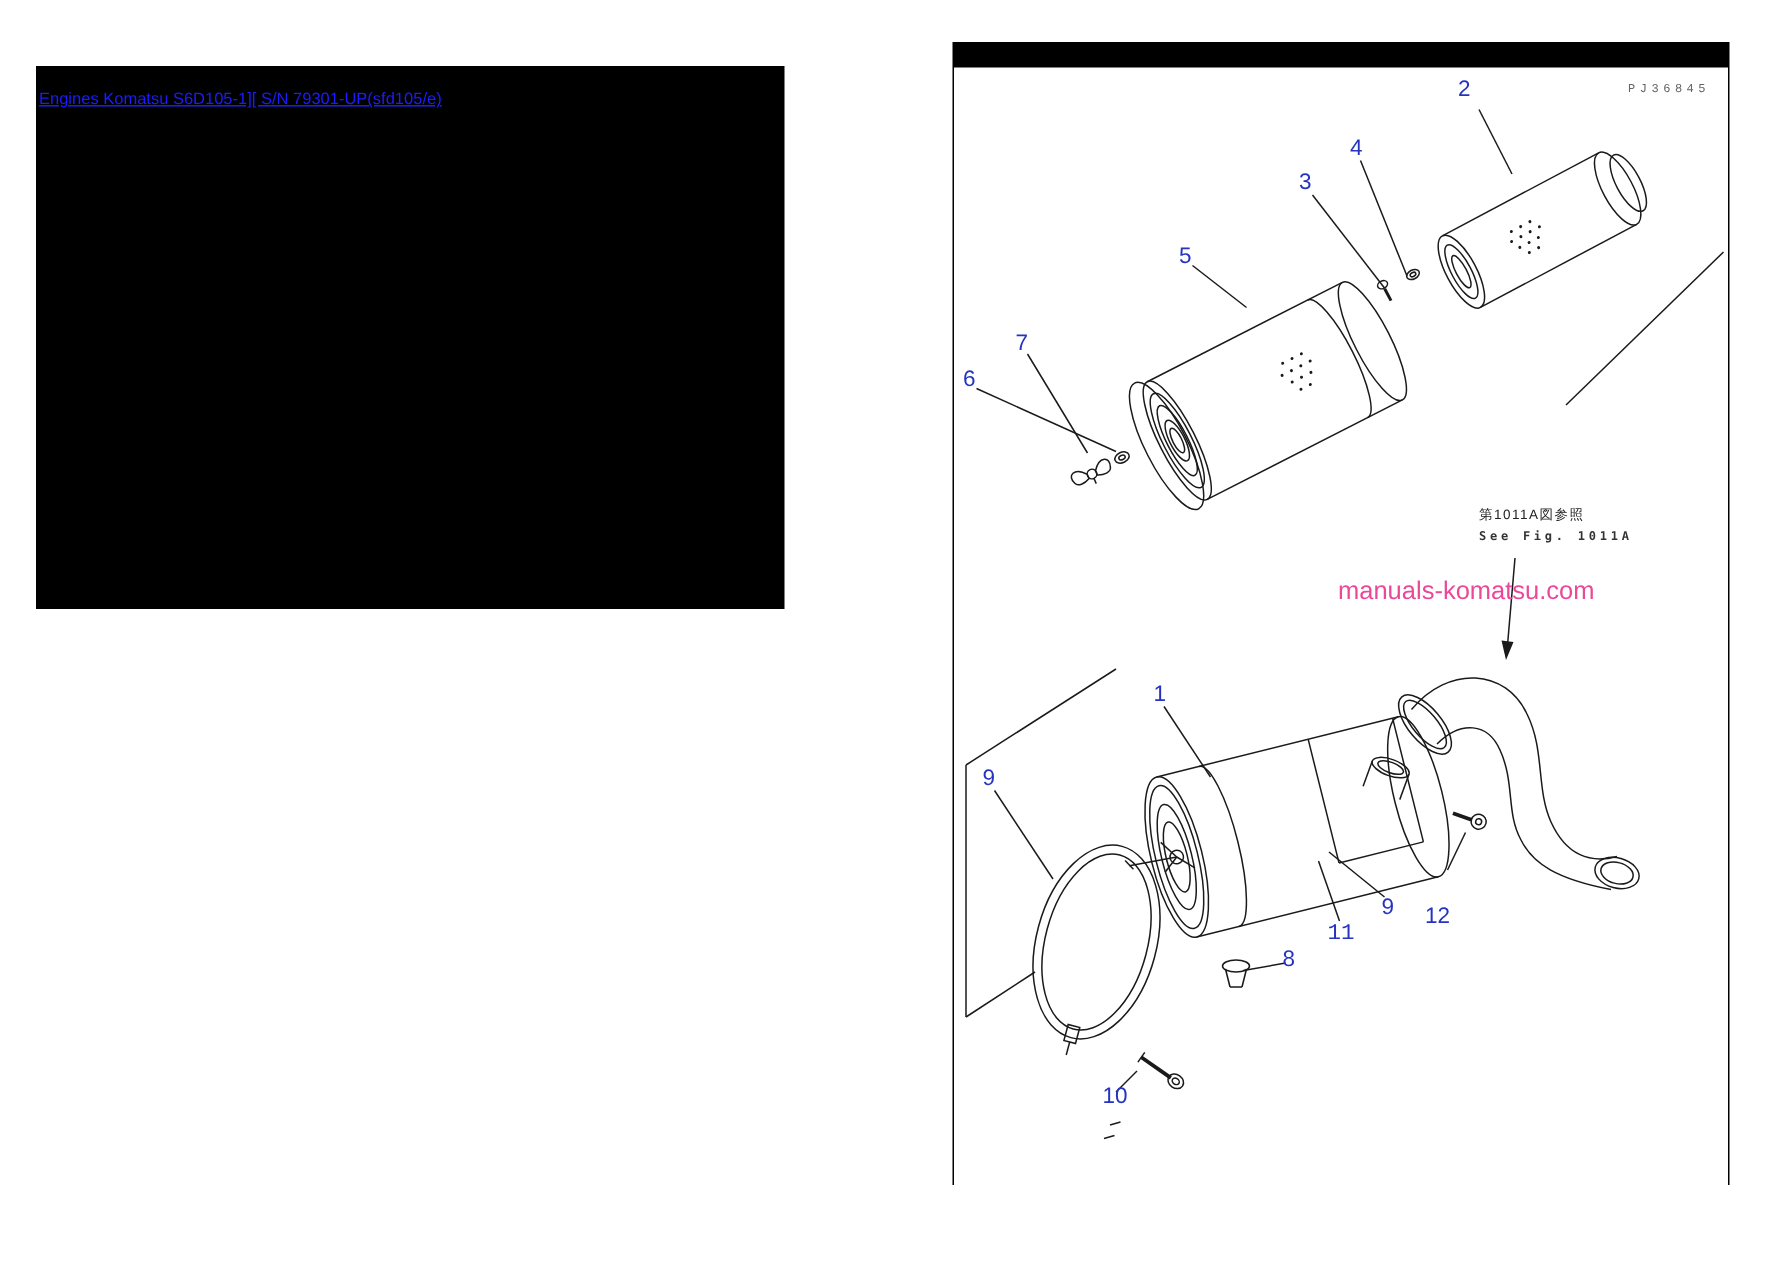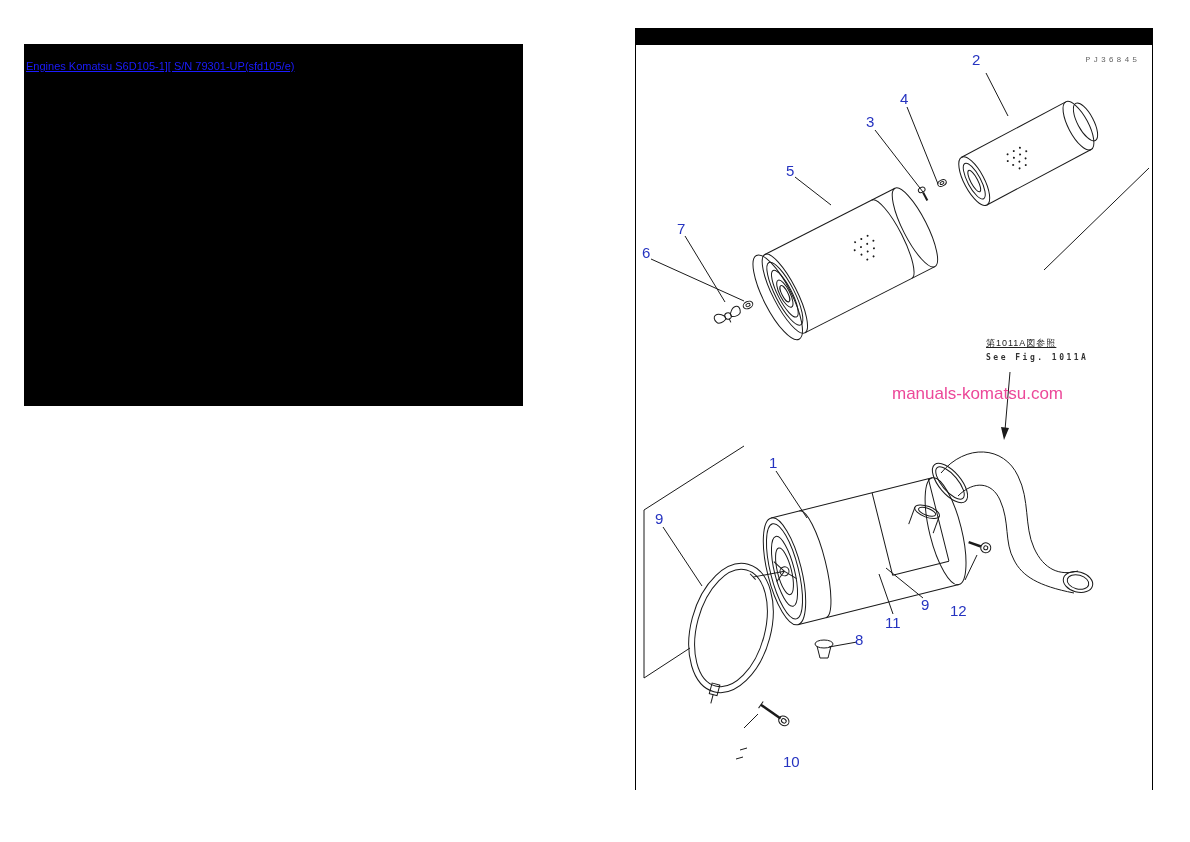--- a/index.html
+++ b/index.html
@@ -25,21 +25,21 @@
   }
   .diagram-headerbar {
     position:absolute; left:0; top:0; width:100%; height:17px; background:#000;
   }
   .fig-code {
     position:absolute; top:27px; right:12px;
     font-family:Liberation Mono, monospace; font-size:8px; letter-spacing:3px;
     color:#666;
   }
   .ref-jp {
-    position:absolute; left:350px; top:309px; font-size:9px; letter-spacing:1px; color:#222;text-decoration:underline;
+    position:absolute; left:350px; top:309px; font-size:9px; letter-spacing:1px; color:#222;
   }
   .ref-en {
     position:absolute; left:350px; top:325px;
     font-family:"DejaVu Sans Mono", monospace; font-size:8px; letter-spacing:2.5px; color:#333;font-weight:bold;
   }
   .watermark {
     position:absolute; left:256px; top:356px; font-size:17px; color:#ec4899;
   }
   .callout {
     position:absolute; color:#2533c0; font-size:15px; line-height:1;
@@ -240,16 +240,16 @@
   <span class="callout" style="left:336px; top:24px;">2</span>
   <span class="callout" style="left:264px; top:63px;">4</span>
   <span class="callout" style="left:230px; top:86px;">3</span>
   <span class="callout" style="left:150px; top:135px;">5</span>
   <span class="callout" style="left:41px;  top:193px;">7</span>
   <span class="callout" style="left:6px;   top:217px;">6</span>
   <span class="callout" style="left:133px; top:427px;">1</span>
   <span class="callout" style="left:19px;  top:483px;">9</span>
   <span class="callout" style="left:314px; top:555px;margin-top:20px;">12</span>
   <span class="callout" style="left:285px; top:569px;">9</span>
-  <span class="callout" style="left:249px; top:587px;">11</span>
+  <span class="callout" style="left:249px; top:587px;font-family:Liberation Mono, monospace;">11</span>
   <span class="callout" style="left:219px; top:604px;">8</span>
-  <span class="callout" style="left:99px;  top:726px;margin-left:48px;">10</span>
+  <span class="callout" style="left:99px;  top:695px;">10</span>
 </div>
 
 </body></html>

